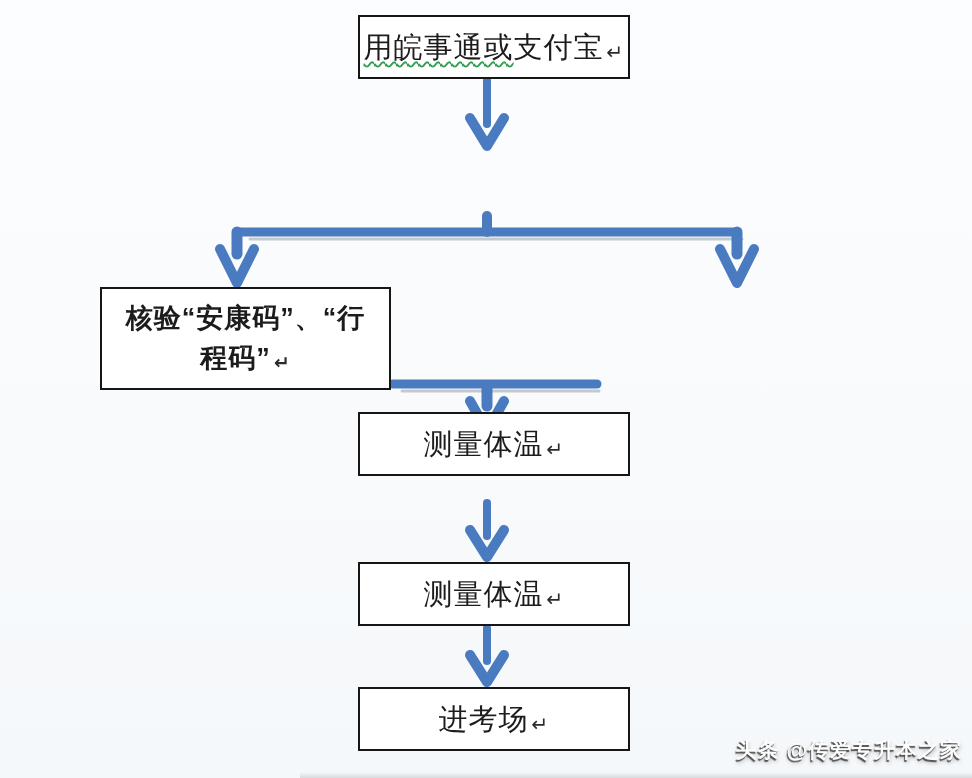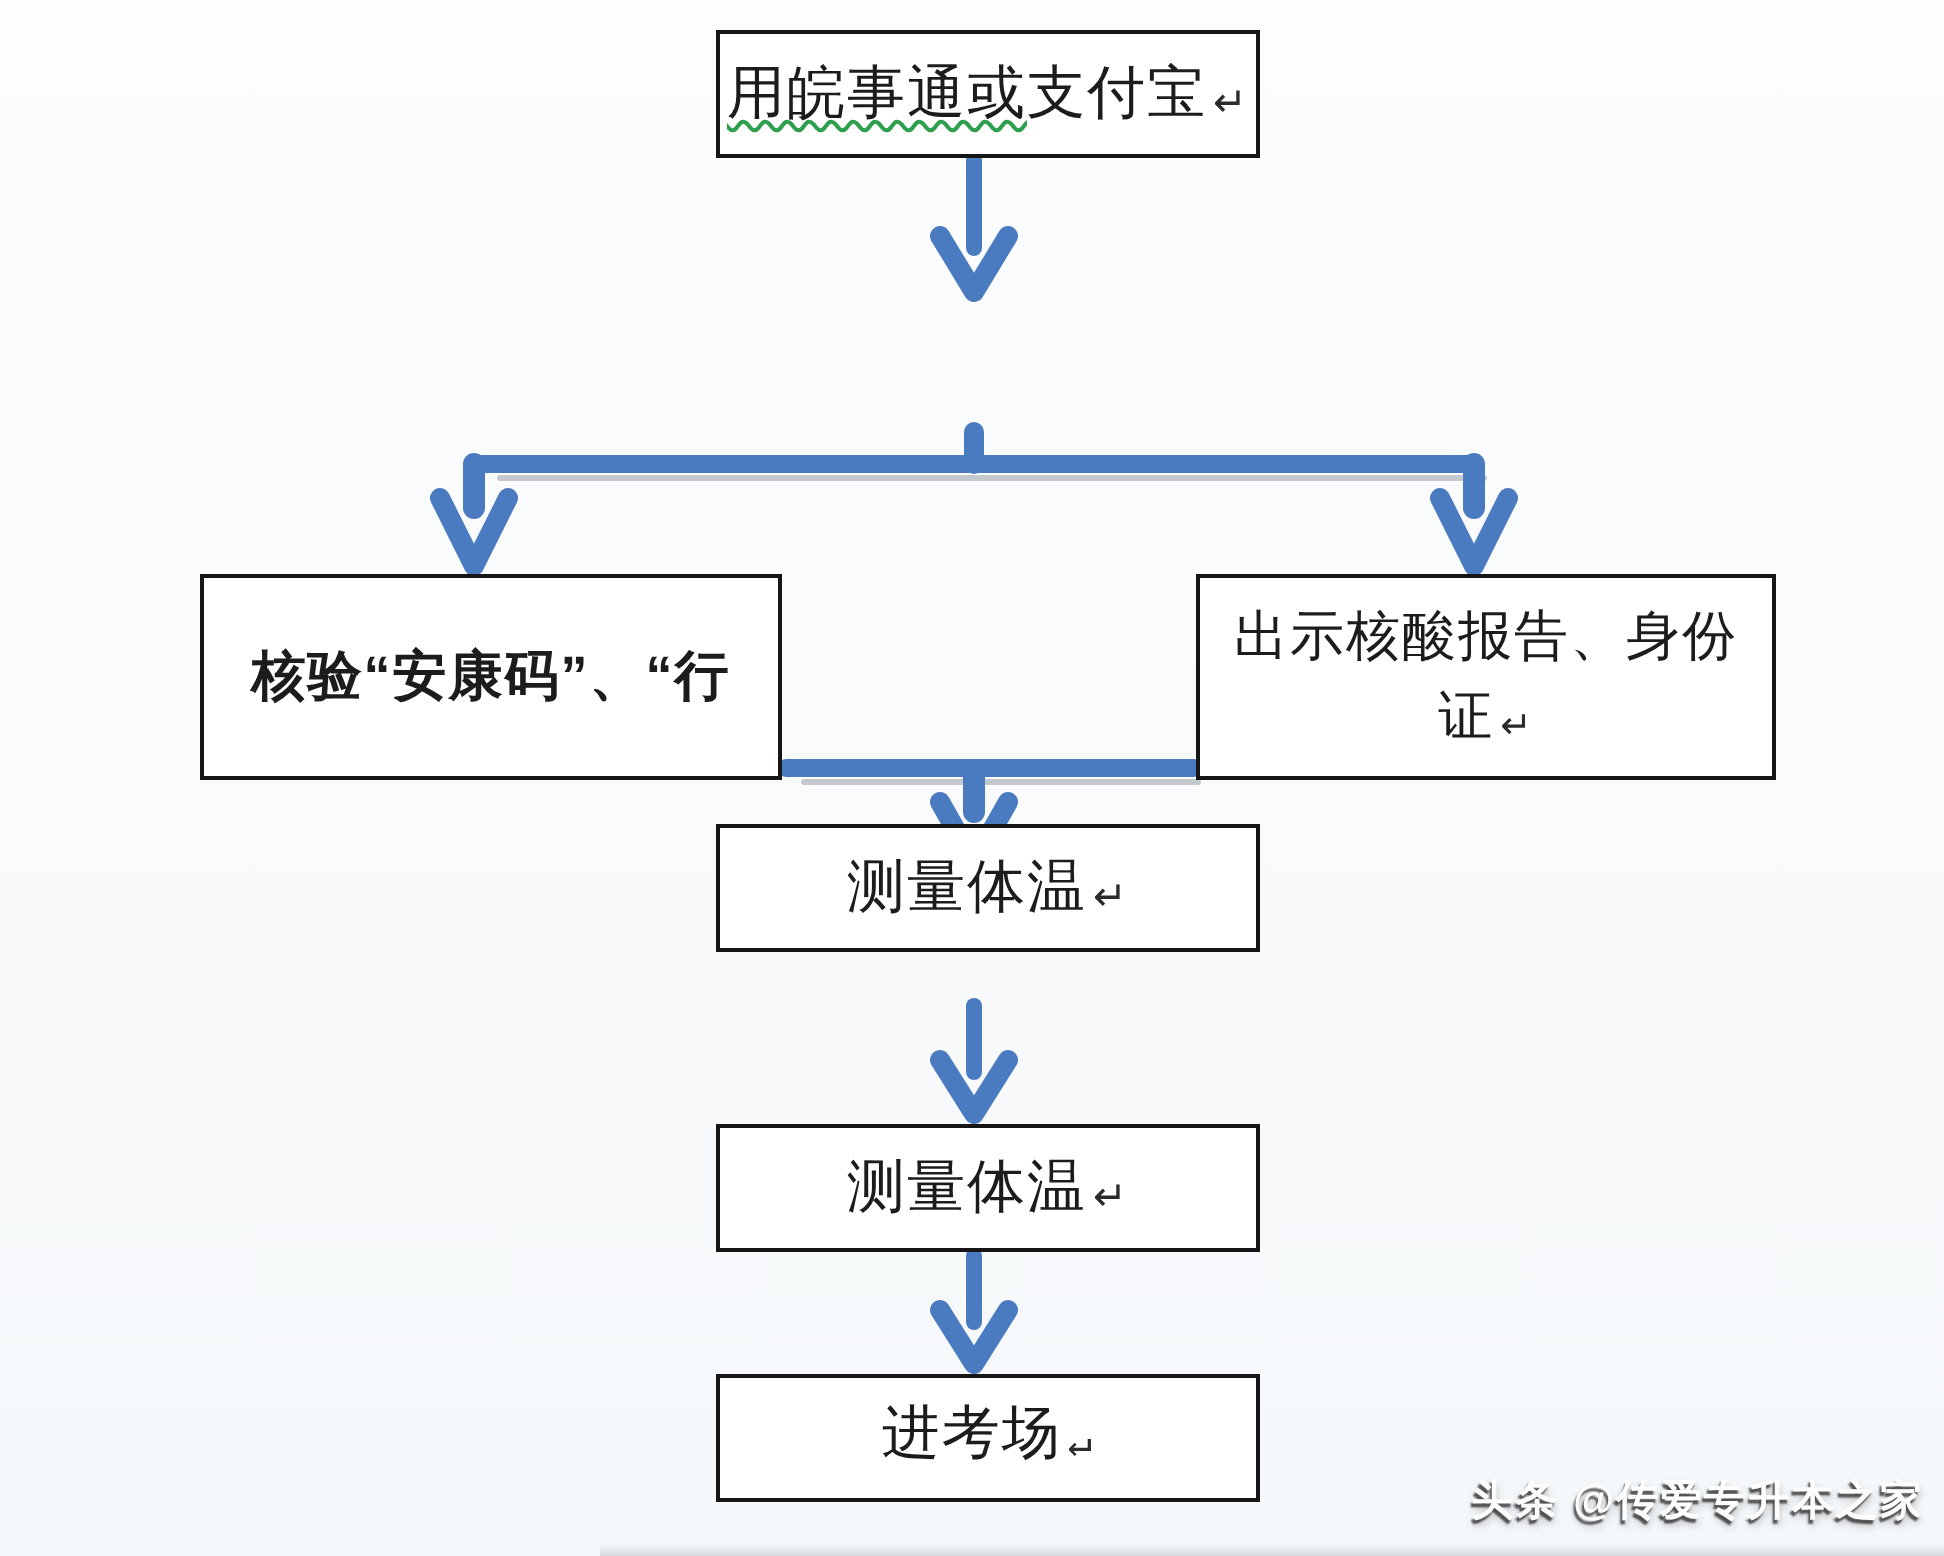--- a/index.html
+++ b/index.html
@@ -69,21 +69,21 @@
     text-decoration-thickness:2px;
     text-underline-offset:4px;
     text-decoration-skip-ink:none;
   }
   #node-app      {left:358px;top:15px; width:272px;height:64px;}
   #node-scan     {left:358px;top:152px;width:272px;height:64px;}
   #node-verify   {left:100px;top:287px;width:291px;height:103px;font-size:27px;line-height:1.45;font-weight:bold;}
   #node-report   {left:598px;top:287px;width:290px;height:103px;font-size:27px;line-height:1.45;}
   #node-temp     {left:358px;top:412px;width:272px;height:64px;}
   #node-sanitize {left:358px;top:562px;width:272px;height:64px;}
-  #node-enter    {left:358px;top:687px;width:272px;height:64px;font-family:Liberation Mono, monospace;}
+  #node-enter    {left:358px;top:687px;width:272px;height:64px;}
   .twoline{display:block;}
   .twoline .l1{display:block;}
   .twoline .l2{display:block;}
   .watermark{
     position:absolute;
     right:10px;
     bottom:14px;
     font-size:21px;
     font-weight:700;
     letter-spacing:1px;
@@ -147,29 +147,24 @@
   <div class="node" id="node-app">
     <span>
       <span class="squiggle">用皖事通或</span><span>支付宝</span><span class="retmark">↵</span>
     </span>
   </div>
 
 
   <div class="node" id="node-verify">
     <span class="twoline">
       <span class="l1">核验“安康码”、“行</span>
+      <span class="l2"><span>程码”</span><span class="retmark">↵</span></span>
     </span>
   </div>
 
-  <div class="node" id="node-report">
-    <span class="twoline">
-      <span class="l1">出示核酸报告、身份</span>
-      <span class="l2"><span>证</span><span class="retmark">↵</span></span>
-    </span>
-  </div>
 
   <div class="node" id="node-temp">
     <span>
       <span>测量体温</span><span class="retmark">↵</span>
     </span>
   </div>
 
   <div class="node" id="node-sanitize">
     <span>
       <span>测量体温</span><span class="retmark">↵</span>

